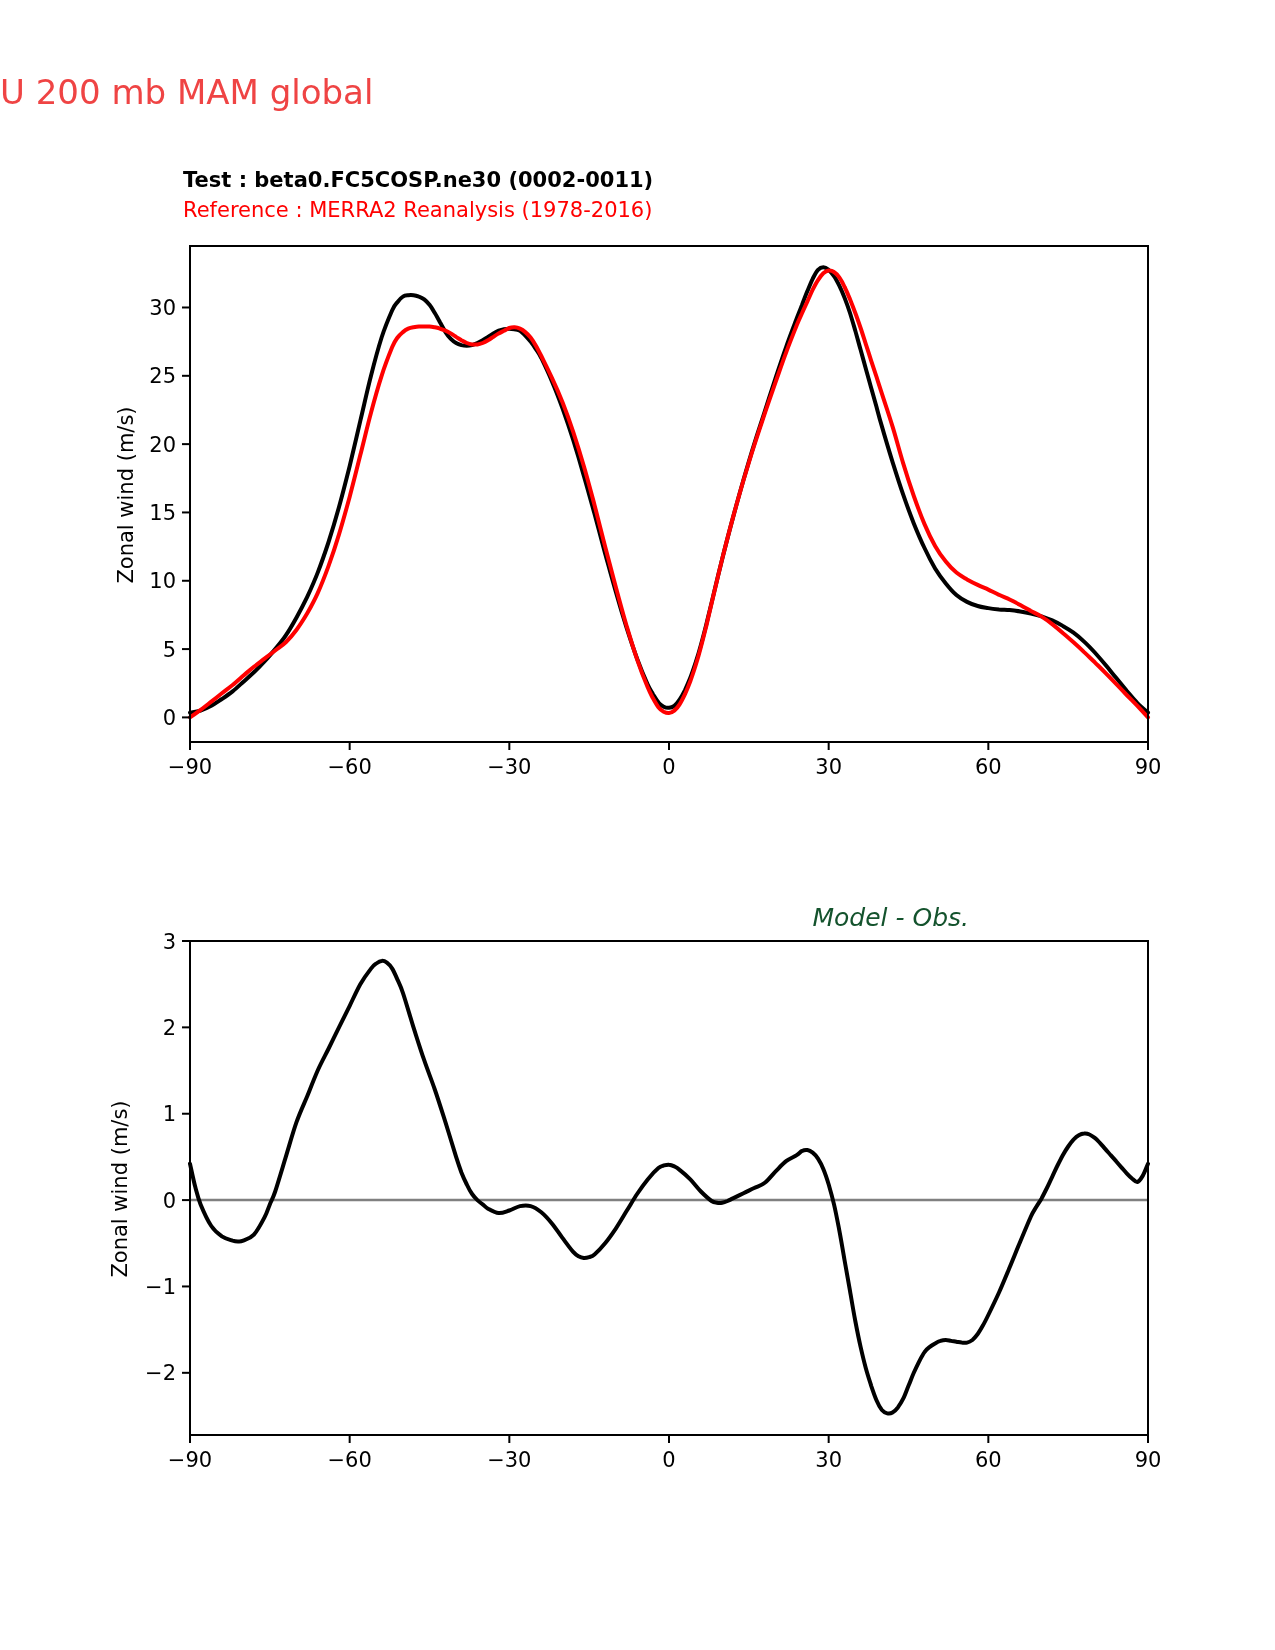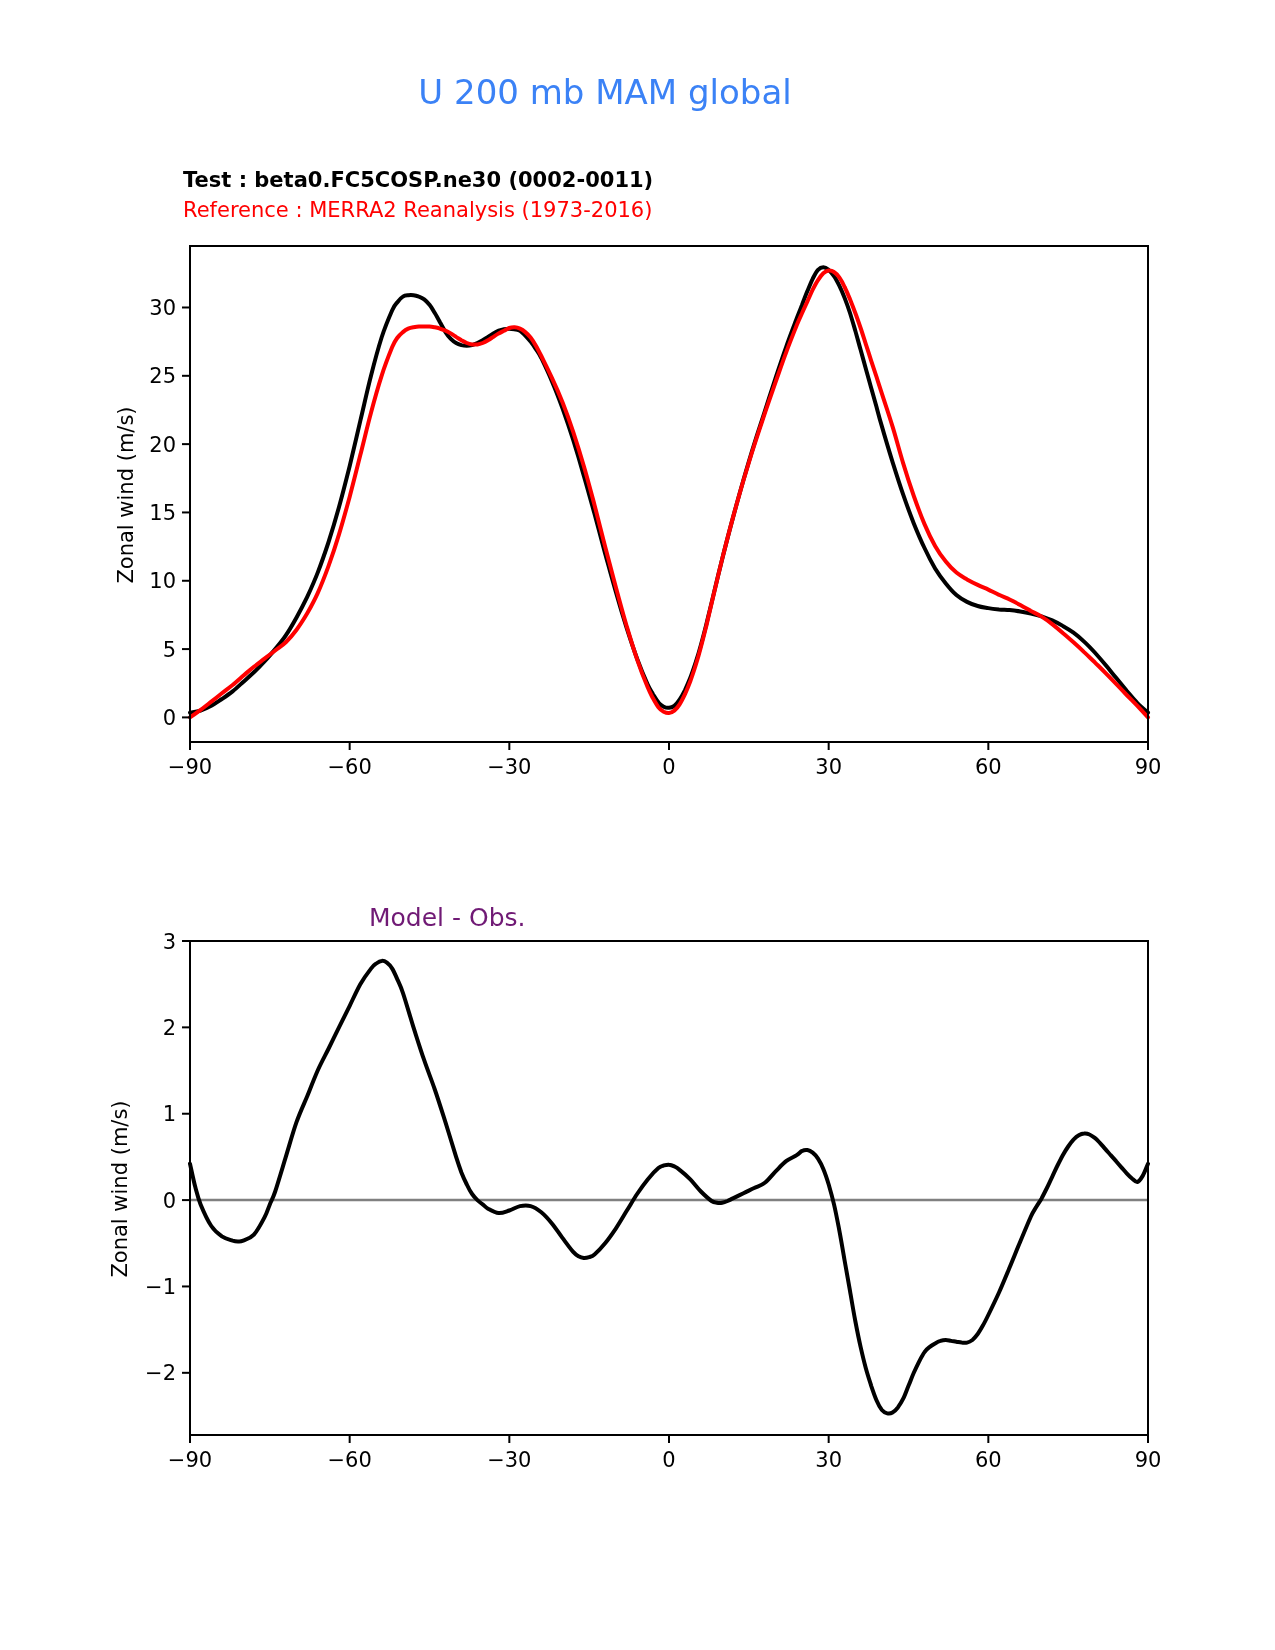--- a/index.html
+++ b/index.html
@@ -1,22 +1,22 @@
 <!DOCTYPE html>
 <html><head>
 <meta charset="utf-8">
 <style>
   html,body{margin:0;padding:0;background:#ffffff;}
   body{width:1275px;height:1650px;position:relative;font-family:"DejaVu Sans",sans-serif;color:#000;}
   .page{position:absolute;left:0;top:0;width:1275px;height:1650px;}
   .overlay{position:absolute;white-space:nowrap;}
-  .fig-title{left:0;top:72px;width:1210px;text-align:center;font-size:34px;color:#3b82f6;}
+  .fig-title{left:0;top:72px;width:1210px;font-size:34px;color:#ef4444;}
   .test-label{left:183px;top:168px;font-size:21px;color:#000;font-weight:bold;}
   .ref-label{left:183px;top:198px;font-size:21px;}
-  .sub-title{left:369px;top:903px;width:600px;text-align:left;font-size:25px;color:#701a75;}
+  .sub-title{left:369px;top:903px;width:600px;text-align:right;font-size:25px;color:#14532d;font-style:italic;}
   .ylab{font-size:21px;transform:rotate(-90deg);transform-origin:center center;}
   .ylab-top{left:-24px;top:483px;width:300px;text-align:center;}
   .ylab-bot{left:-30px;top:1177px;width:300px;text-align:center;}
   svg{position:absolute;left:0;top:0;}
   svg text{font-family:"DejaVu Sans",sans-serif;font-size:21px;fill:#000;}
 </style>
 </head>
 <body>
 
 <div class="page">
@@ -80,20 +80,20 @@
       <line x1="182" y1="1027.3636363636365" x2="190" y2="1027.3636363636365" stroke="#000" stroke-width="2"></line>
       <text x="176" y="1034.8636363636365" text-anchor="end">2</text>
       <line x1="182" y1="941" x2="190" y2="941" stroke="#000" stroke-width="2"></line>
       <text x="176" y="948.5" text-anchor="end">3</text>
     </svg>
 
   <div class="overlay fig-title">U 200 mb MAM global</div>
 
   <div class="overlay test-label">Test : beta0.FC5COSP.ne30 (0002-0011)</div>
 
-  <div class="overlay ref-label" id="ref-label" style="color: rgb(255, 0, 0);">Reference : MERRA2 Reanalysis (1973-2016)</div>
+  <div class="overlay ref-label" id="ref-label" style="color: rgb(255, 0, 0);">Reference : MERRA2 Reanalysis (1978-2016)</div>
 
   <div class="overlay ylab ylab-top">Zonal wind (m/s)</div>
 
   <div class="overlay sub-title">Model - Obs.</div>
 
   <div class="overlay ylab ylab-bot">Zonal wind (m/s)</div>
 </div>
 
 </body></html>

